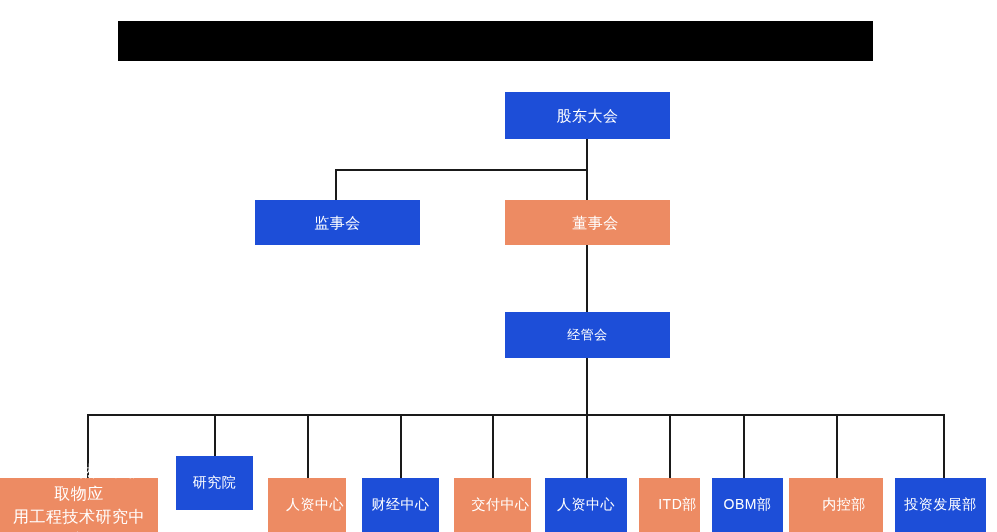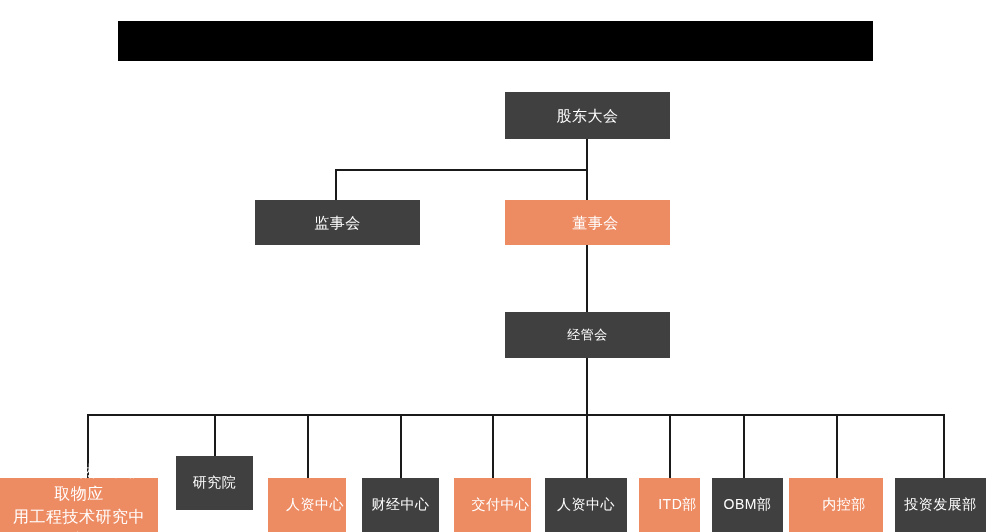--- a/index.html
+++ b/index.html
@@ -22,21 +22,21 @@
     display:flex;
     align-items:center;
     justify-content:center;
     text-align:center;
     color:#ffffff;
     line-height:1.28;
     letter-spacing:0.5px;
     z-index:3;
     font-weight:400;
   }
-  .node.dark{background:#404040;}
+  .node.dark{background:#1d4ed8;}
   .node.light{background:#ED8B63;padding-left:16px;}
 
   .node.lvl1{font-size:15px;}
   .node.lvl2{font-size:15px;}
   .node.lvl3{font-size:13px;}
   .node.leaf{font-size:14px;}
   .node.leaf.small{font-size:16px;line-height:1.45;padding:0 6px;}
 
   .connector{
     position:absolute;

